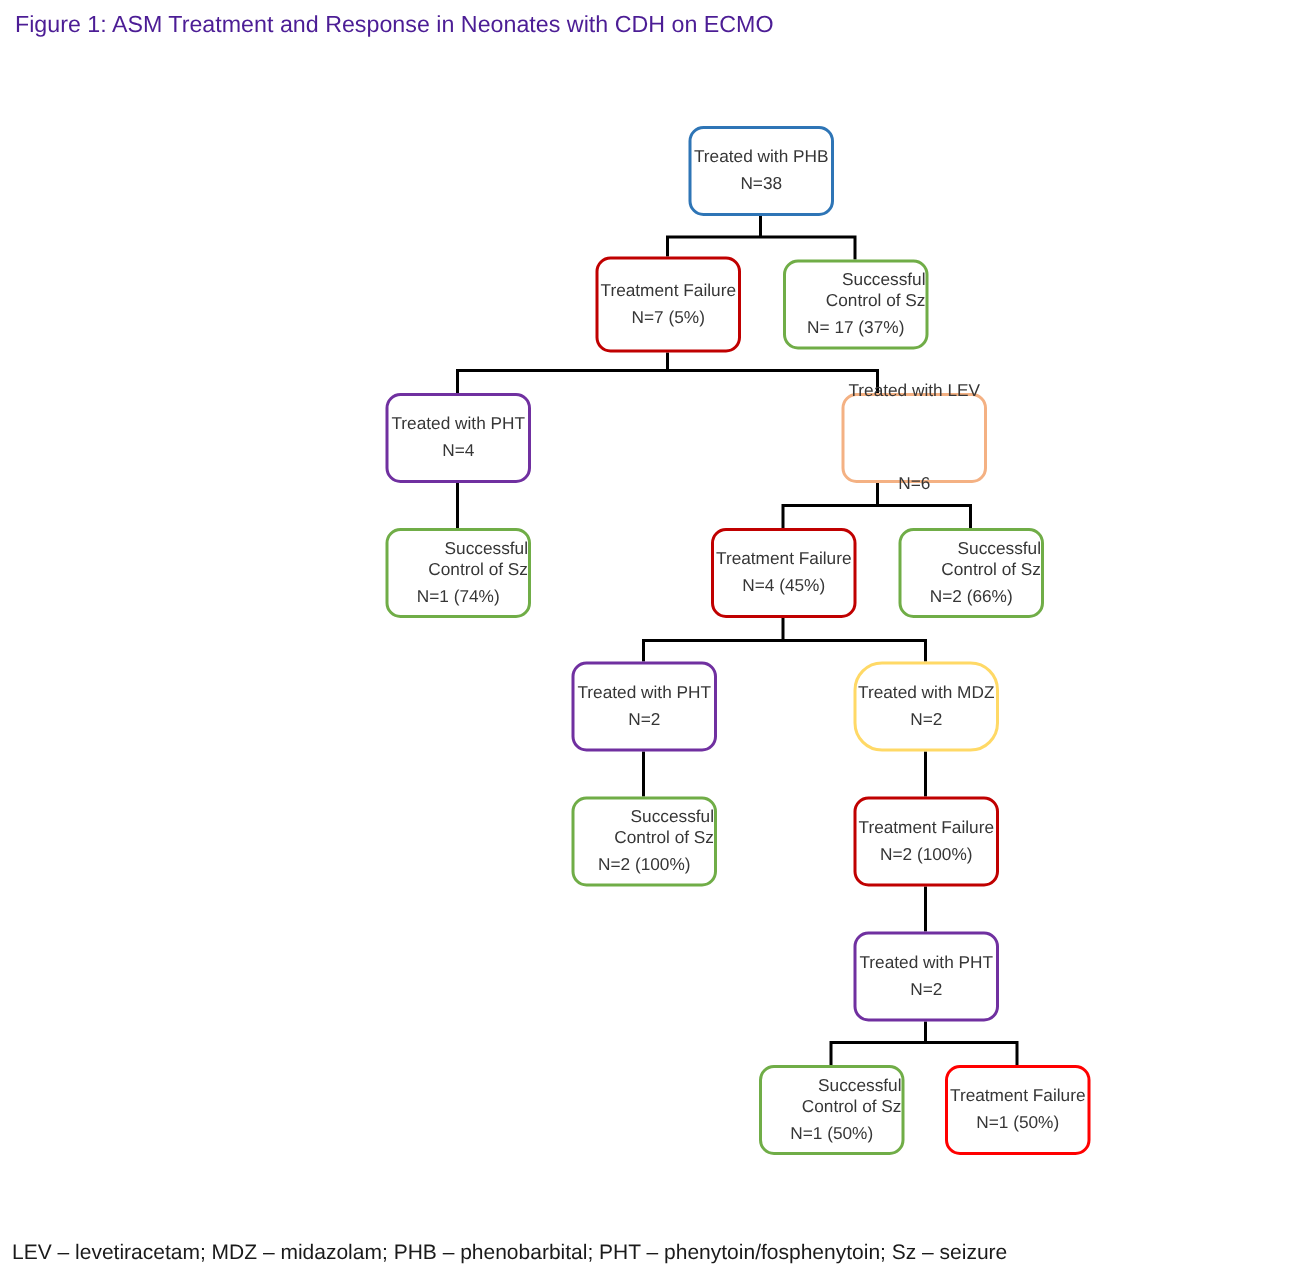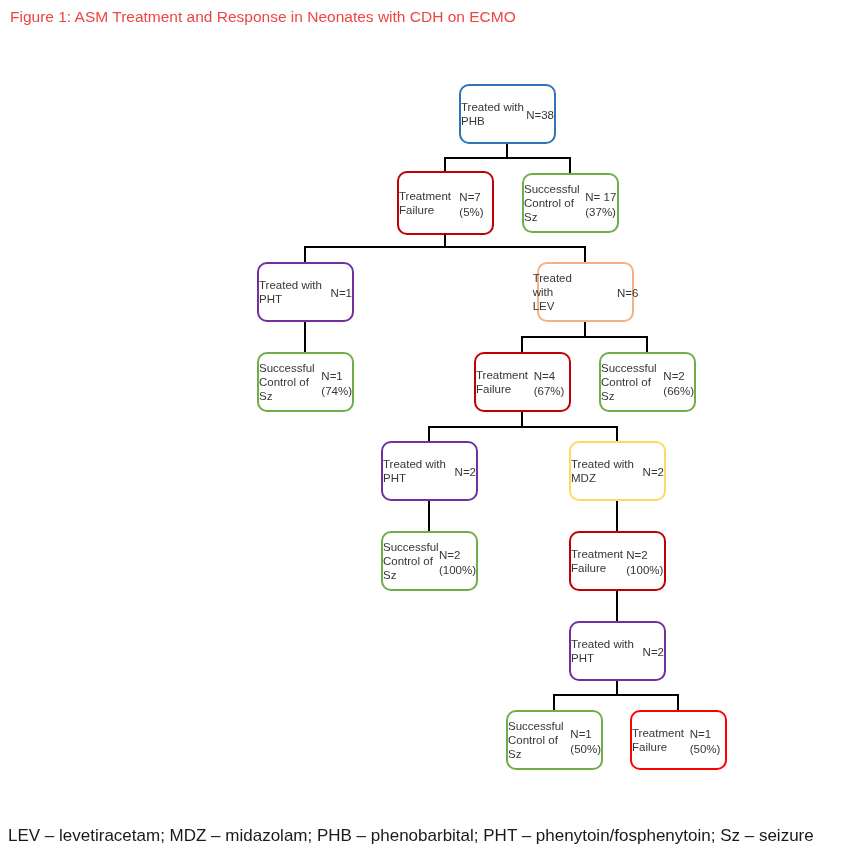--- a/index.html
+++ b/index.html
@@ -5,55 +5,55 @@
   html, body { margin: 0; padding: 0; }
   body {
     width: 867px; height: 852px;
     background: #ffffff;
     font-family: "Liberation Sans", sans-serif;
     position: relative;
     overflow: hidden;
   }
   .figure-title {
     position: absolute; left: 10px; top: 8px;
-    font-size: 15.5px; color: #ef4444;
+    font-size: 15.5px; color: #4c1d95;
     white-space: nowrap;
   }
   .figure-footnote {
     position: absolute; left: 8px; top: 826px;
-    font-size: 17px; color: #1a1a1a;
+    font-size: 14px; color: #1a1a1a;
     white-space: nowrap;
   }
   .canvas { position: absolute; left: 0; top: 0; width: 867px; height: 852px; }
   svg.connectors {
     position: absolute; left: 0; top: 0;
     pointer-events: none;
   }
   .node {
     position: absolute;
     width: 97px; height: 60px;
     box-sizing: border-box;
     background: #ffffff;
     border: 2.5px solid #888;
     border-radius: 10px;
-    display: flex; 
+    display: flex; flex-direction: column;
     align-items: center; justify-content: center;
-    text-align: left;
+    text-align: right;
     font-size: 11.5px; line-height: 1.22;
     color: #363636;
     z-index: 2;
   }
   .node-count { margin-top: 3px; }
 
   
   .pos-phb  { left: 459px; top:  84px; }
   .pos-tf1  { left: 397px; top: 171px; height: 64px; }
   .pos-sc1  { left: 522px; top: 173px; }
   .pos-pht1 { left: 257px; top: 262px; }
-  .pos-lev  { left: 537px; top: 262px; gap: 45px; }
+  .pos-lev  { left: 561px; top: 262px; gap: 45px; }
   .pos-sc2  { left: 257px; top: 352px; }
   .pos-tf2  { left: 474px; top: 352px; }
   .pos-sc3  { left: 599px; top: 352px; }
   .pos-pht2 { left: 381px; top: 441px; }
   .pos-mdz  { left: 569px; top: 441px; }
   .pos-sc4  { left: 381px; top: 531px; }
   .pos-tf3  { left: 569px; top: 531px; }
   .pos-pht3 { left: 569px; top: 621px; }
   .pos-sc5  { left: 506px; top: 710px; }
   .pos-tf4  { left: 630px; top: 710px; }
@@ -98,49 +98,49 @@
     <div class="node-count">N=7 (5%)</div>
   </div>
 
   <div class="node pos-sc1" style="border-color: rgb(112, 173, 71);">
     <div class="node-title">Successful Control of Sz</div>
     <div class="node-count">N= 17 (37%)</div>
   </div>
 
   <div class="node pos-pht1" style="border-color: rgb(112, 48, 160);">
     <div class="node-title">Treated with PHT</div>
-    <div class="node-count">N=1</div>
+    <div class="node-count">N=4</div>
   </div>
 
   <div class="node pos-lev" style="border-color: rgb(244, 177, 131);">
     <div class="node-title">Treated with LEV</div>
     <div class="node-count">N=6</div>
   </div>
 
   <div class="node pos-sc2" style="border-color: rgb(112, 173, 71);">
     <div class="node-title">Successful Control of Sz</div>
     <div class="node-count">N=1 (74%)</div>
   </div>
 
   <div class="node pos-tf2" style="border-color: rgb(192, 0, 0);">
     <div class="node-title">Treatment Failure</div>
-    <div class="node-count">N=4 (67%)</div>
+    <div class="node-count">N=4 (45%)</div>
   </div>
 
   <div class="node pos-sc3" style="border-color: rgb(112, 173, 71);">
     <div class="node-title">Successful Control of Sz</div>
     <div class="node-count">N=2 (66%)</div>
   </div>
 
   <div class="node pos-pht2" style="border-color: rgb(112, 48, 160);">
     <div class="node-title">Treated with PHT</div>
     <div class="node-count">N=2</div>
   </div>
 
-  <div class="node pos-mdz" style="border-color: rgb(255, 217, 102);">
+  <div class="node pos-mdz" style="border-color: rgb(255, 217, 102); border-radius: 19px;">
     <div class="node-title">Treated with MDZ</div>
     <div class="node-count">N=2</div>
   </div>
 
   <div class="node pos-sc4" style="border-color: rgb(112, 173, 71);">
     <div class="node-title">Successful Control of Sz</div>
     <div class="node-count">N=2 (100%)</div>
   </div>
 
   <div class="node pos-tf3" style="border-color: rgb(192, 0, 0);">

